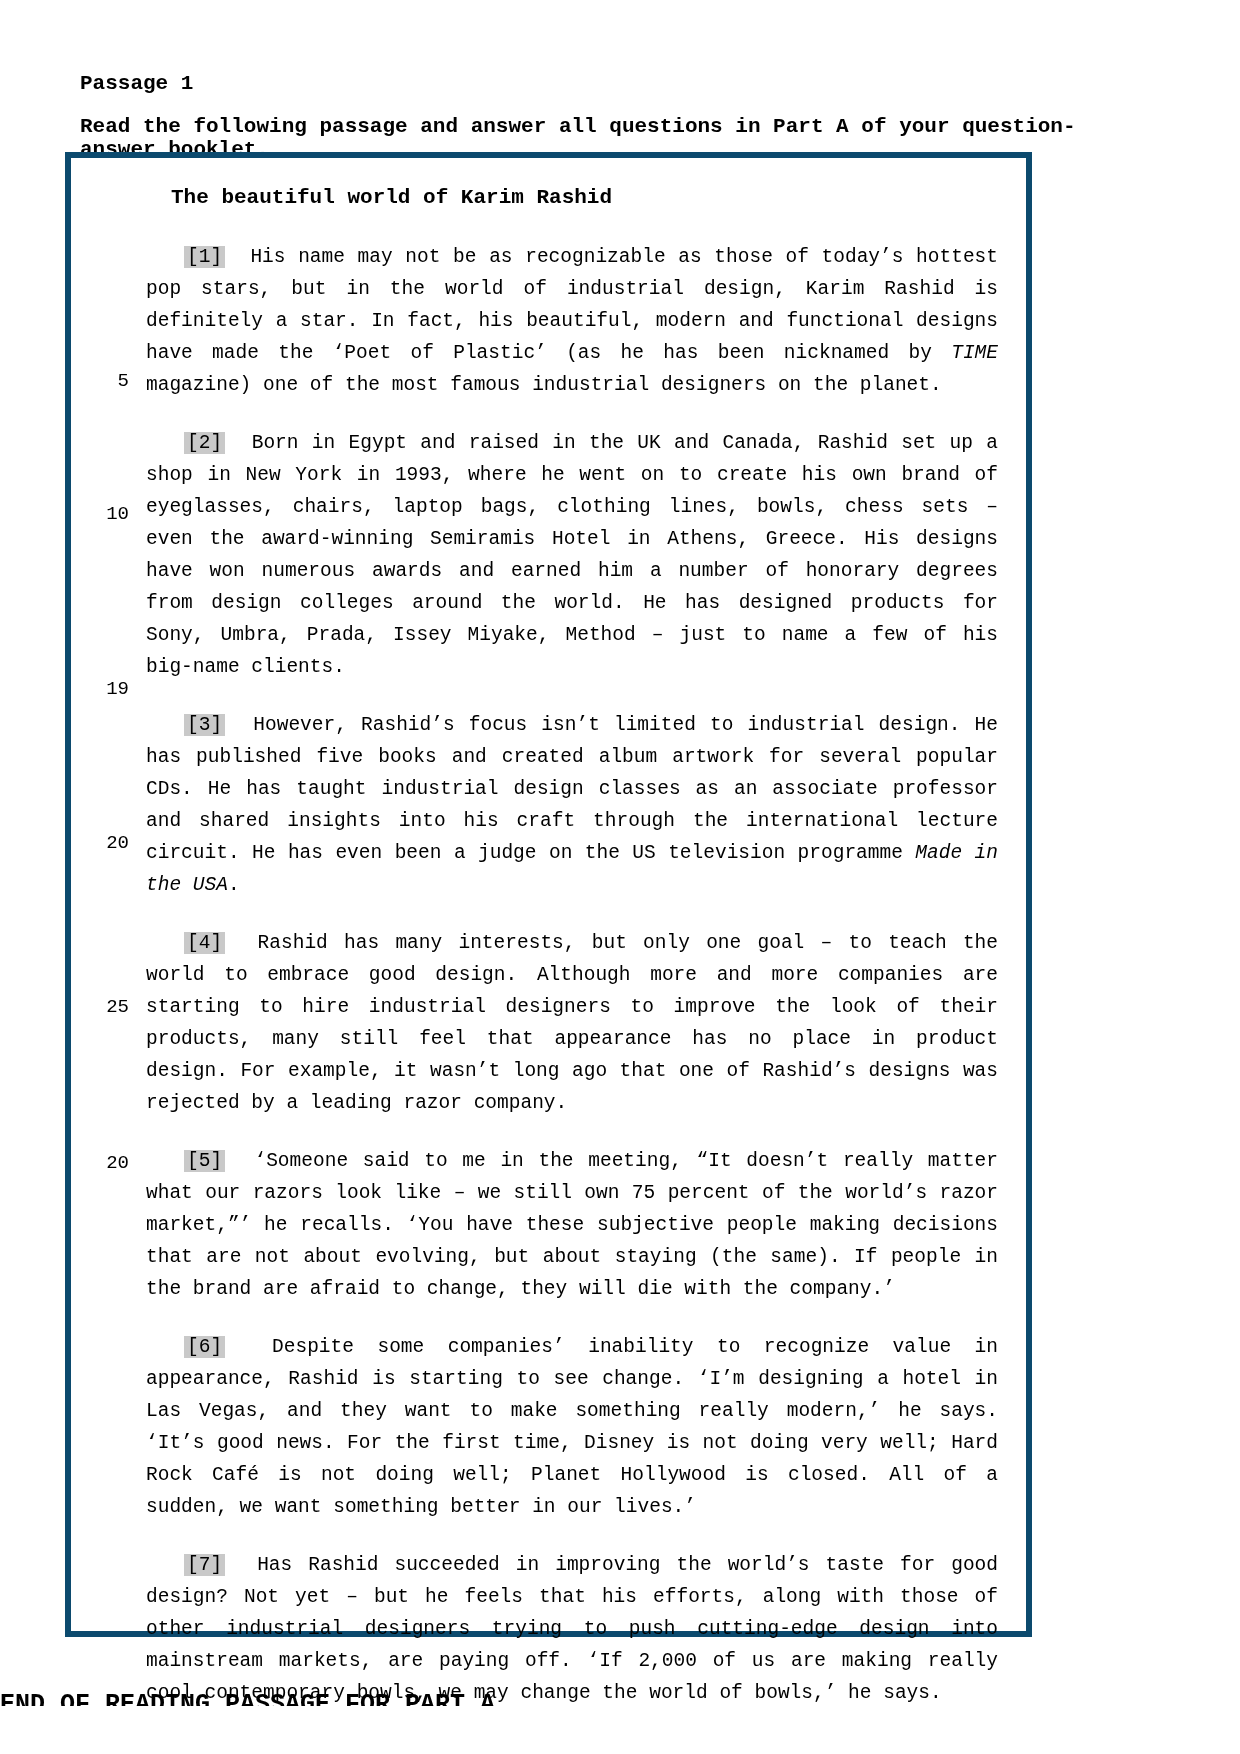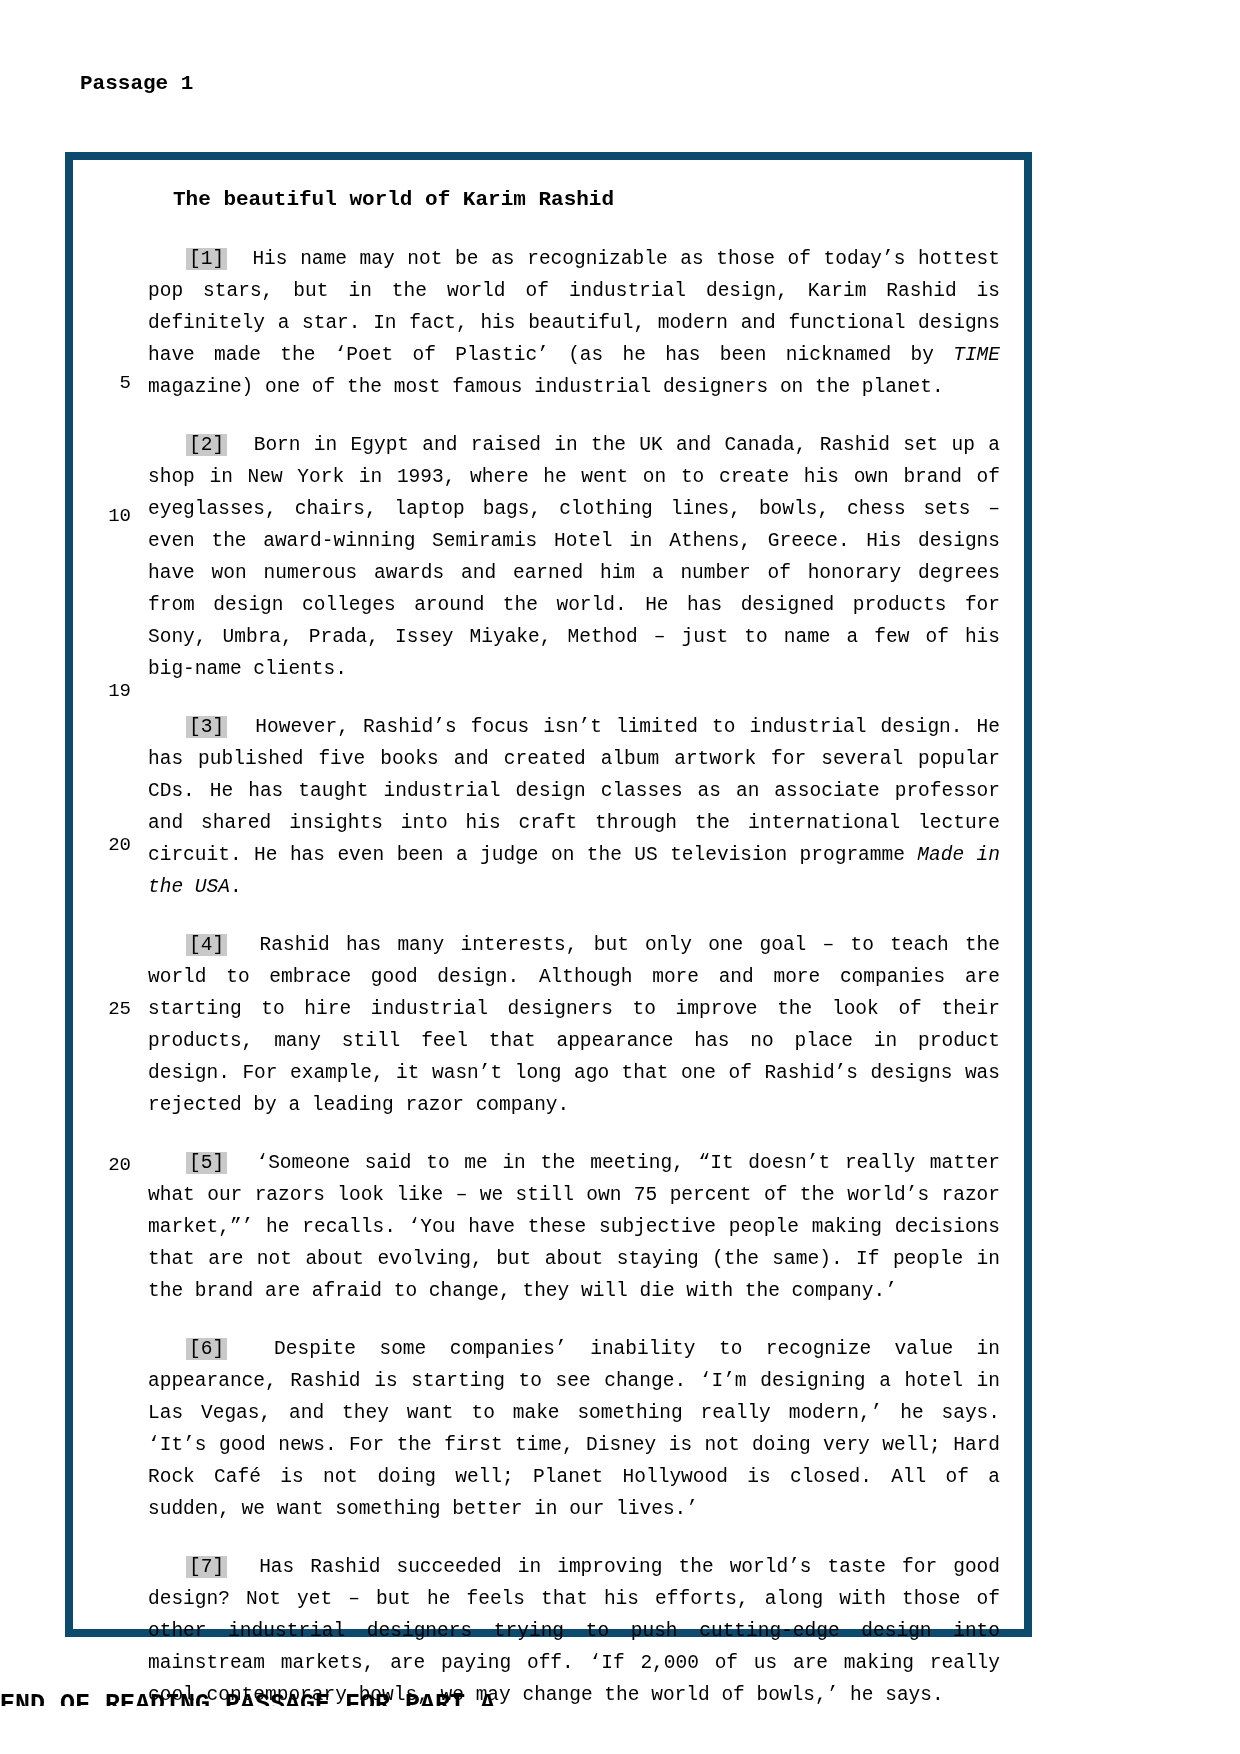--- a/index.html
+++ b/index.html
@@ -21,21 +21,21 @@
   .instruction {
     position: absolute;
     left: 80px; top: 115px;
     width: 1000px;
     font-size: 21px; font-weight: bold;
   }
   .passage-box {
     position: absolute;
     left: 65px; top: 152px;
     width: 967px; height: 1485px;
-    border: 8px solid #0c4a6e;
+    border: 6px solid #0c4a6e;
   }
   .line-num {
     position: absolute;
     left: 26px; width: 32px;
     text-align: right;
     font-size: 19px;
   }
   .passage-content {
     position: absolute;
     left: 75px; top: 0;
@@ -78,20 +78,21 @@
     font-size: 19px;
   }
 </style>
 </head>
 <body>
 
 <div class="page">
 
   <div class="passage-label">Passage 1</div>
 
+  <div class="instruction">Read the following passage and answer all questions in Part A of your question-answer booklet.</div>
 
   <div class="passage-box">
     <div class="passage-content">
       <h2 class="passage-title">The beautiful world of Karim Rashid</h2>
       <div id="paragraphs">
           <p class="para"><span class="marker">[1]</span>&nbsp; <span>His name may not be as recognizable as those of today’s hottest pop stars, but in the world of industrial design, Karim Rashid is definitely a star. In fact, his beautiful, modern and functional designs have made the ‘Poet of Plastic’ (as he has been nicknamed by </span><span class="seg-italic">TIME</span><span> magazine) one of the most famous industrial designers on the planet.</span></p>
           <p class="para"><span class="marker">[2]</span>&nbsp; <span>Born in Egypt and raised in the UK and Canada, Rashid set up a shop in New York in 1993, where he went on to create his own brand of eyeglasses, chairs, laptop bags, clothing lines, bowls, chess sets – even the award-winning Semiramis Hotel in Athens, Greece. His designs have won numerous awards and earned him a number of honorary degrees from design colleges around the world. He has designed products for Sony, Umbra, Prada, Issey Miyake, Method – just to name a few of his big-name clients.</span></p>
           <p class="para"><span class="marker">[3]</span>&nbsp; <span>However, Rashid’s focus isn’t limited to industrial design. He has published five books and created album artwork for several popular CDs. He has taught industrial design classes as an associate professor and shared insights into his craft through the international lecture circuit. He has even been a judge on the US television programme </span><span class="seg-italic">Made in the USA</span><span>.</span></p>
           <p class="para"><span class="marker">[4]</span>&nbsp; <span>Rashid has many interests, but only one goal – to teach the world to embrace good design. Although more and more companies are starting to hire industrial designers to improve the look of their products, many still feel that appearance has no place in product design. For example, it wasn’t long ago that one of Rashid’s designs was rejected by a leading razor company.</span></p>
           <p class="para"><span class="marker">[5]</span>&nbsp; <span>‘Someone said to me in the meeting, “It doesn’t really matter what our razors look like – we still own 75 percent of the world’s razor market,”’ he recalls. ‘You have these subjective people making decisions that are not about evolving, but about staying (the same). If people in the brand are afraid to change, they will die with the company.’</span></p>

